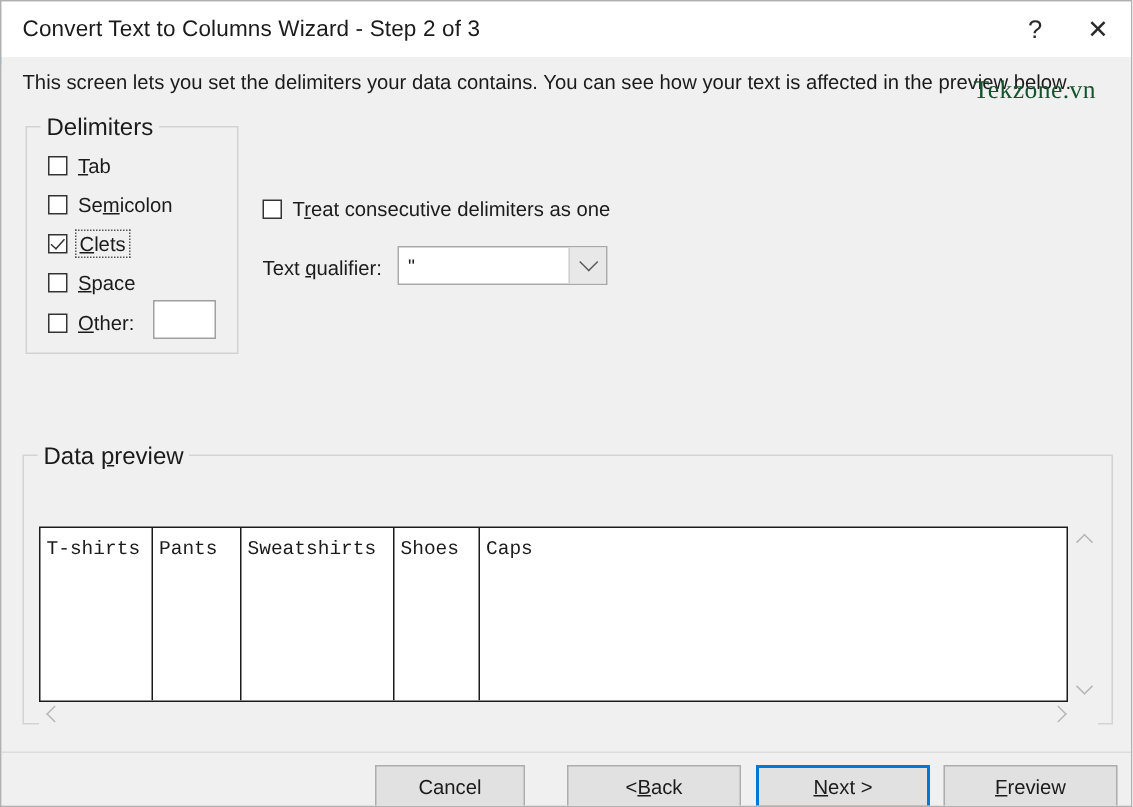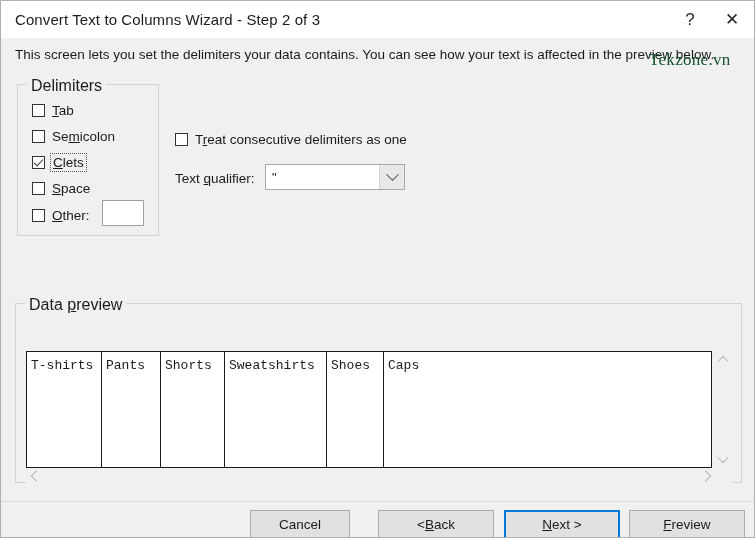--- a/index.html
+++ b/index.html
@@ -409,21 +409,20 @@
         </div>
     </div>
 
     <div class="groupbox" id="datapreview-group">
       <div class="group-label"><span>Data </span><span class="acc">p</span><span>review</span></div>
 
       <div id="preview-outer">
         <div id="preview-table">
           <div class="pcol" style="width:75px">T-shirts</div>
           <div class="pcol" style="width:59px">Pants</div>
-          <div class="pcol" style="width:64px">Shorts</div>
           <div class="pcol" style="width:102px">Sweatshirts</div>
           <div class="pcol" style="width:57px">Shoes</div>
           <div class="pcol" style="width:327px">Caps</div>
         </div>
 
         <div id="vscroll">
           <div class="sb-arrow" id="vscroll-up">
               <span class="tri up"></span>
             </div>
           <div class="sb-arrow" id="vscroll-down">

